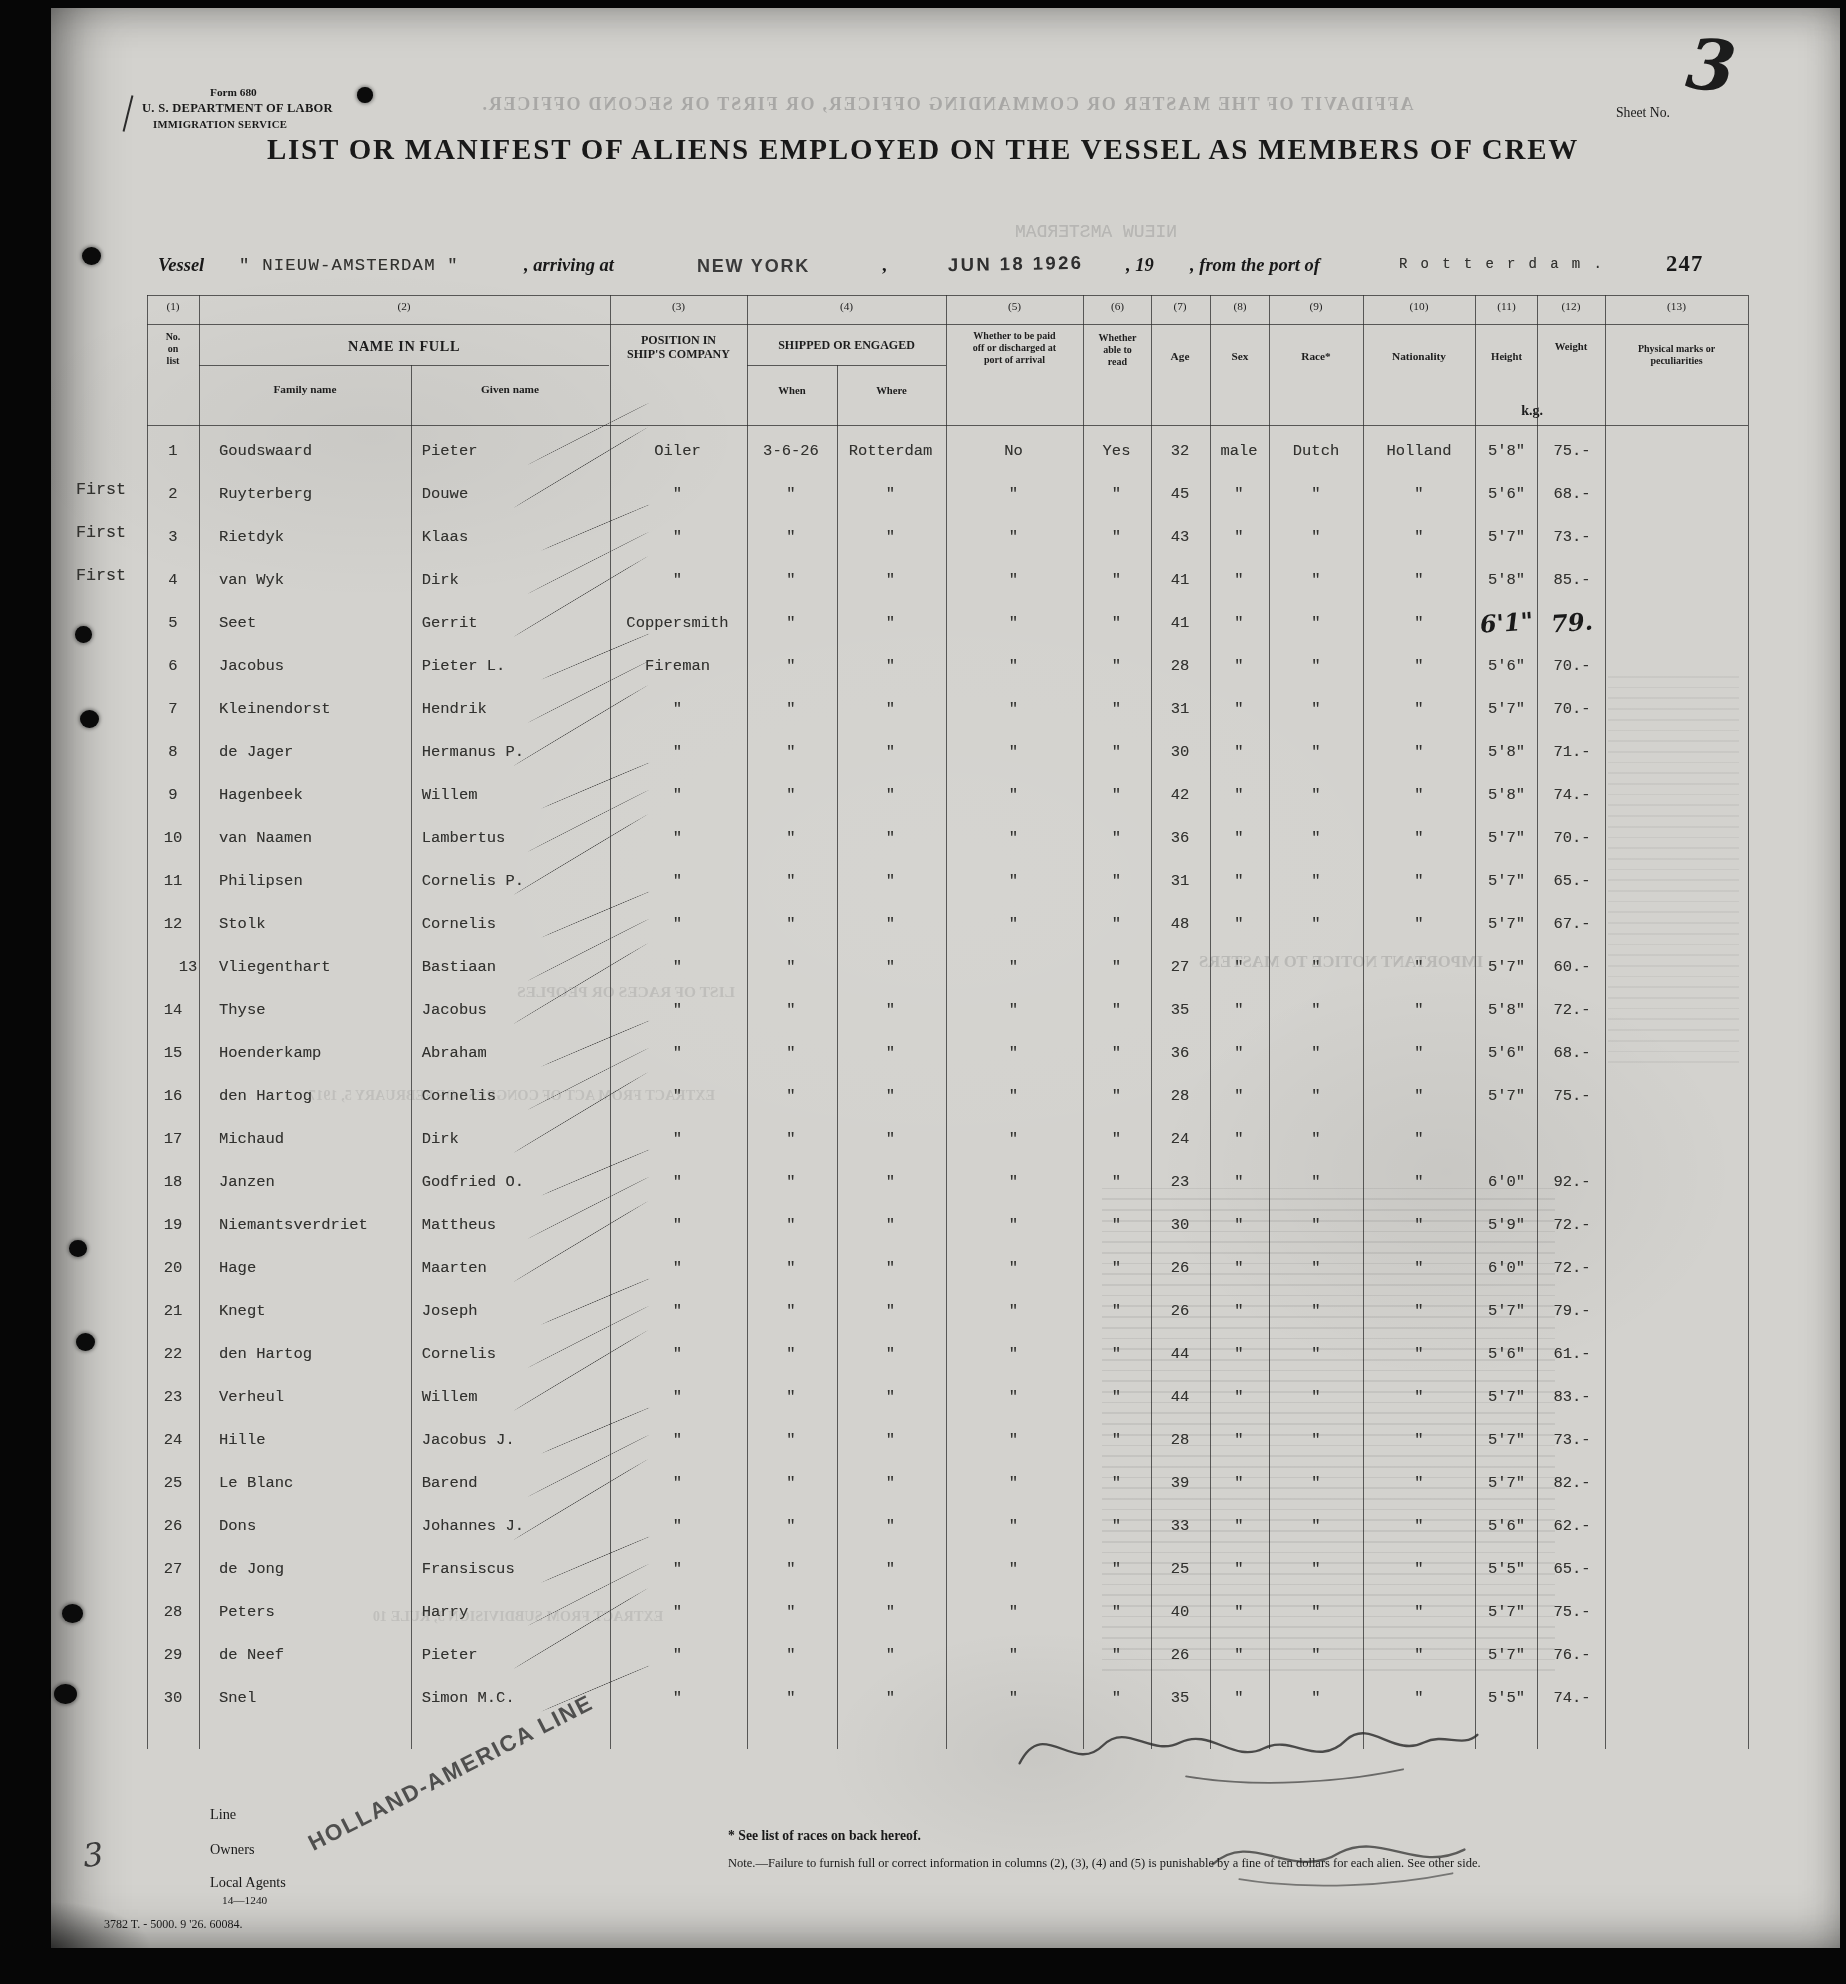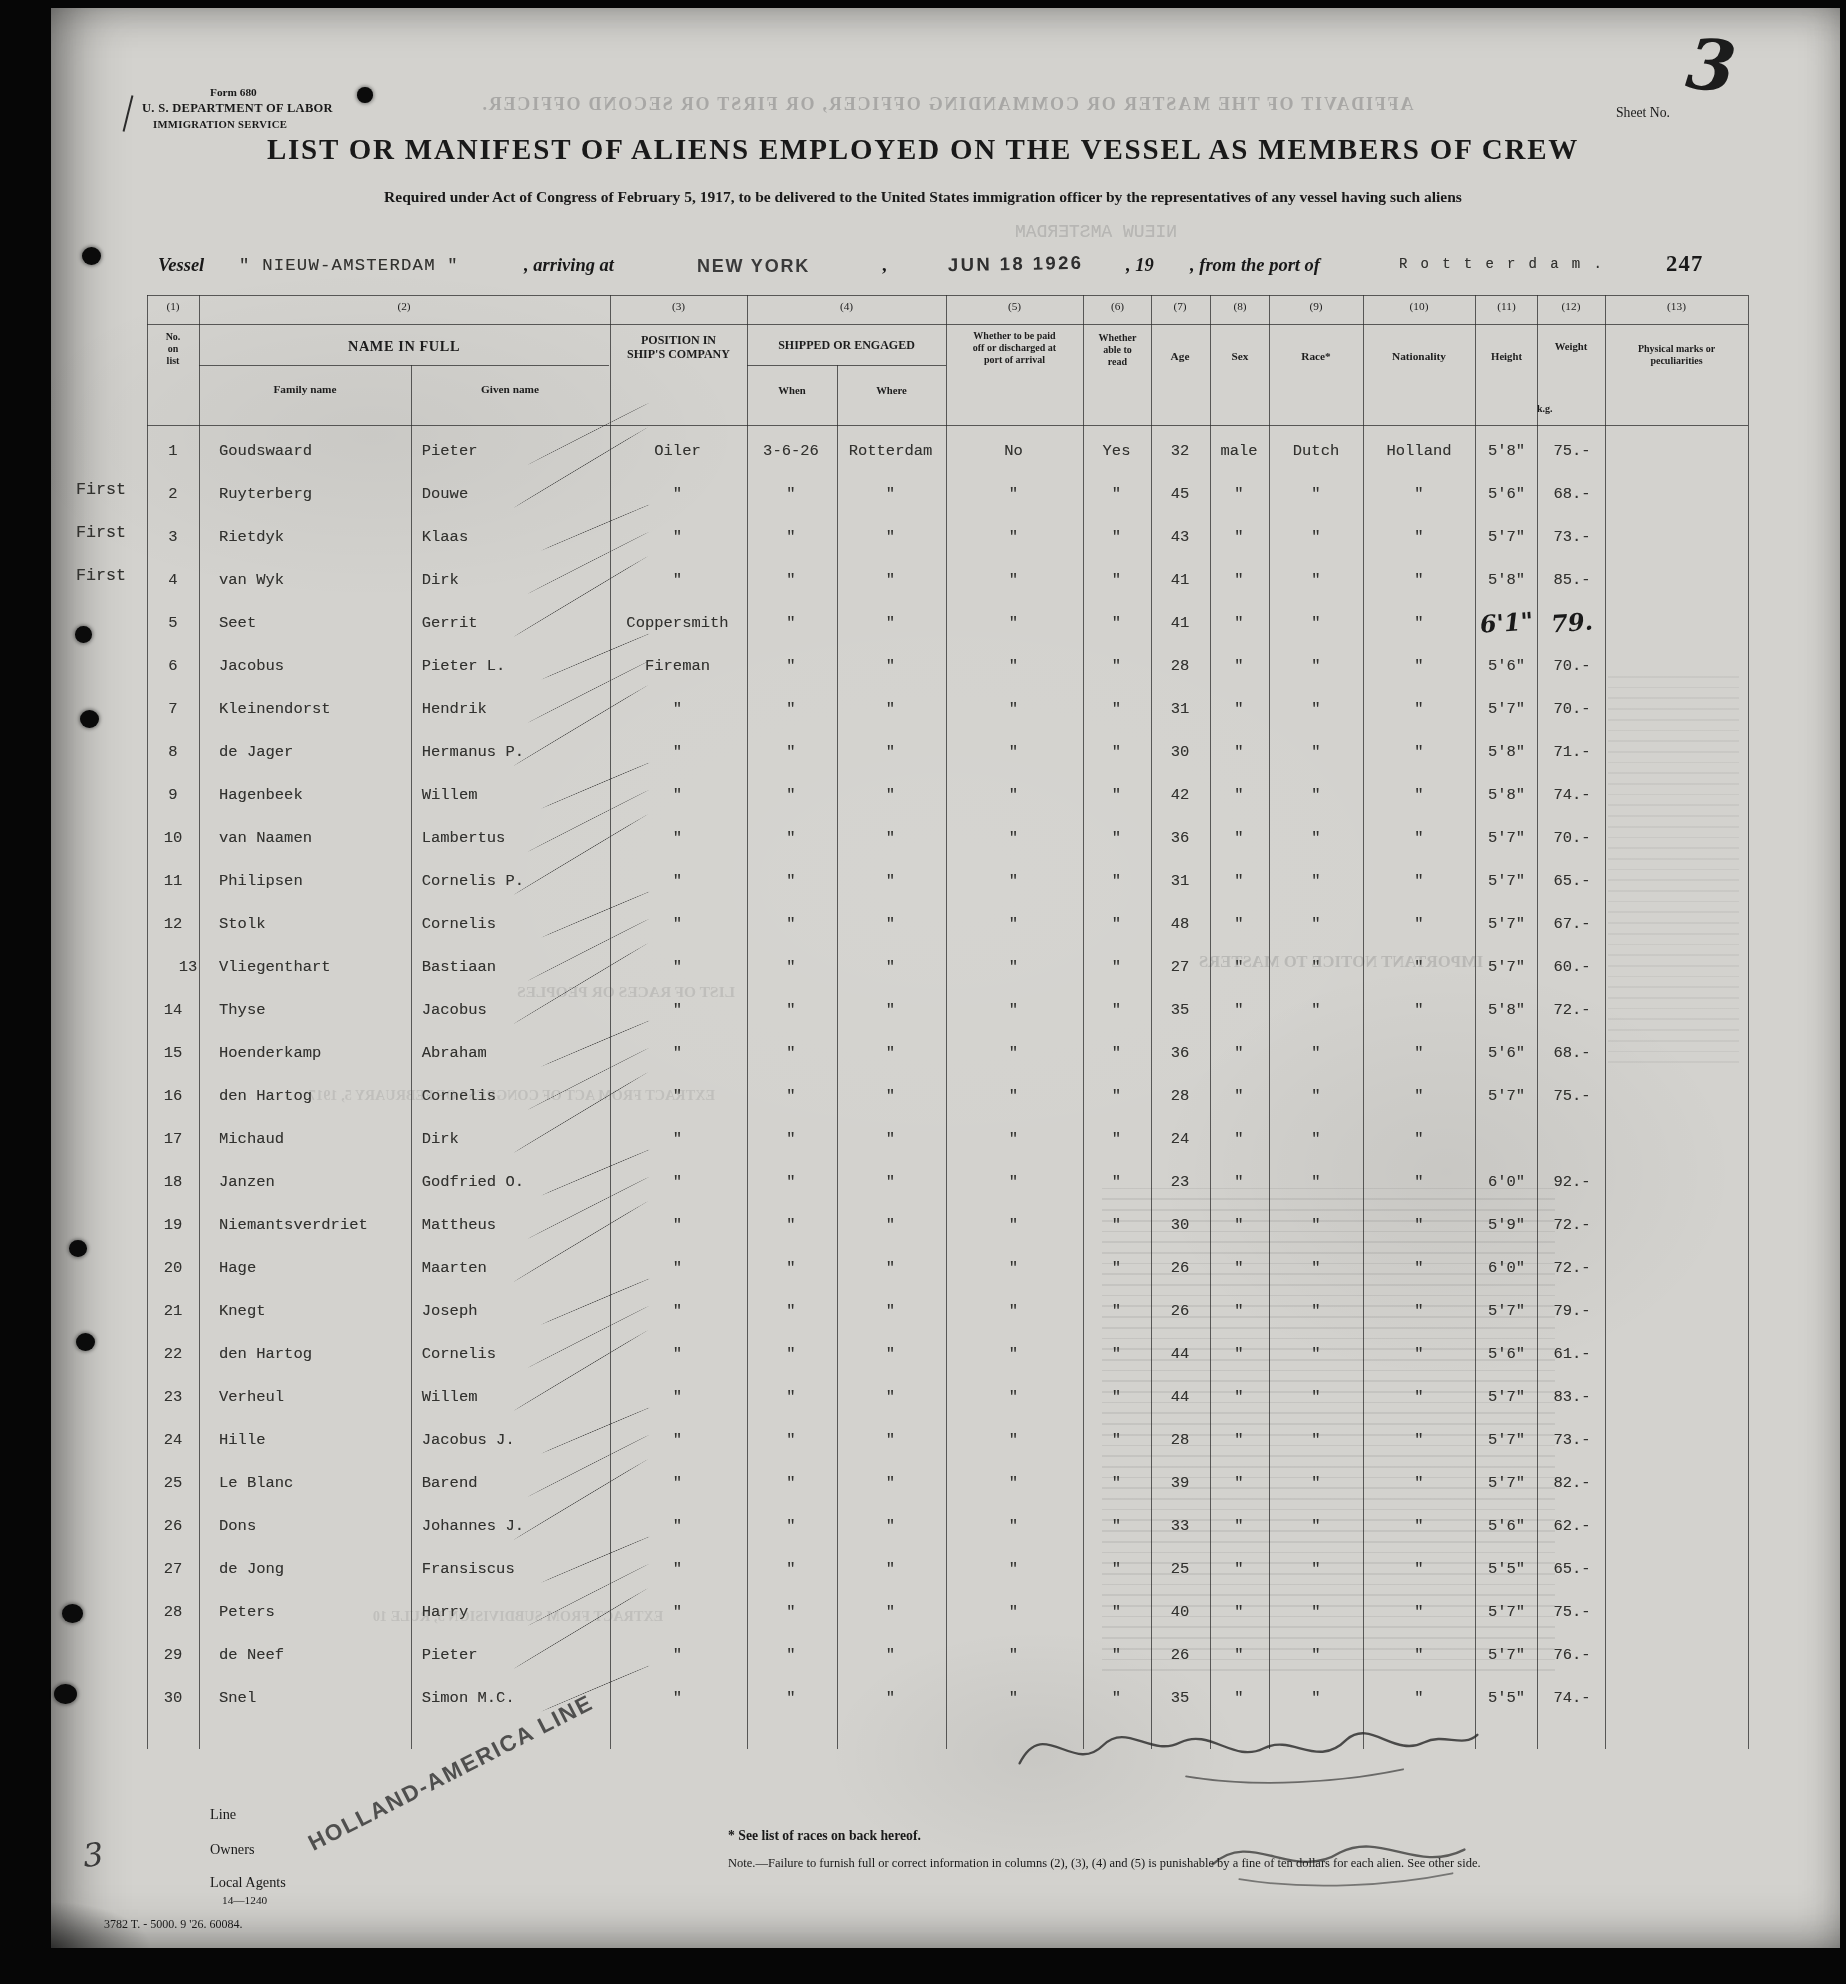--- a/index.html
+++ b/index.html
@@ -83,21 +83,20 @@
 
   <div class="abs print bold" style="left:210px;top:86px;font-size:11.3px;">Form 680</div>
   <div class="abs print bold" style="left:142px;top:101px;font-size:12.5px;letter-spacing:0.3px;">U. S. DEPARTMENT OF LABOR</div>
   <div class="abs print bold" style="left:153px;top:118px;font-size:10.7px;letter-spacing:0.3px;">IMMIGRATION SERVICE</div>
   <div class="abs" style="left:127px;top:95px;width:1.8px;height:37px;background:#2a2a2a;transform:rotate(14deg);"></div>
 
   <div class="abs print" style="left:1616px;top:105px;font-size:13.7px;">Sheet No.</div>
   <div class="abs handfont" style="left:1687px;top:24px;font-size:70px;font-weight:bold;transform:rotate(6deg);color:#1c1c1c;">3</div>
 
   <div class="abs print bold ctr" style="left:238px;top:133px;width:1370px;font-size:29px;letter-spacing:1.8px;">LIST OR MANIFEST OF ALIENS EMPLOYED ON THE VESSEL AS MEMBERS OF CREW</div>
-  <div class="abs print bold ctr" style="left:214px;top:188px;width:1418px;font-size:15.5px;">Required under Act of Congress of February 5, 1917, to be delivered to the United States immigration officer by the representatives of any vessel having such aliens</div>
 
   <div class="abs print bold ital" style="left:158px;top:255px;font-size:18.5px;">Vessel</div>
   <div class="abs typed" style="left:239px;top:256px;font-size:17.3px;letter-spacing:1.2px;">" NIEUW-AMSTERDAM "</div>
   <div class="abs print bold ital" style="left:524px;top:255px;font-size:18.5px;">, arriving at</div>
   <div class="abs stamp" style="left:697px;top:256px;font-size:18px;letter-spacing:1.8px;color:#3a3a3a;">NEW YORK</div>
   <div class="abs print bold" style="left:882px;top:255px;font-size:18.5px;">,</div>
   <div class="abs stamp" style="left:948px;top:253px;font-size:18.5px;letter-spacing:2.4px;color:#2f2f2f;transform:rotate(-1deg);">JUN 18 1926</div>
   <div class="abs print bold ital" style="left:1126px;top:255px;font-size:18.5px;">, 19</div>
   <div class="abs print bold ital" style="left:1190px;top:255px;font-size:18.5px;">, from the port of</div>
   <div class="abs typed" style="left:1399px;top:256px;font-size:14px;letter-spacing:2.4px;">R o t t e r d a m .</div>
@@ -145,21 +144,21 @@
 port of arrival</div>
     <div class="hcell" style="left:936px;width:69px;top:37px;font-size:10px;">Whether
 able to
 read</div>
     <div class="hcell" style="left:1004px;width:58px;top:55px;font-size:11.3px;">Age</div>
     <div class="hcell" style="left:1063px;width:60px;top:55px;font-size:11.3px;">Sex</div>
     <div class="hcell" style="left:1122px;width:94px;top:55px;font-size:11.3px;">Race*</div>
     <div class="hcell" style="left:1216px;width:112px;top:55px;font-size:11.3px;">Nationality</div>
     <div class="hcell" style="left:1328px;width:63px;top:55px;font-size:10.7px;">Height</div>
     <div class="hcell" style="left:1390px;width:68px;top:45px;font-size:10.7px;">Weight</div>
-    <div class="hcell" style="left:1390px;width:63px;top:108px;font-size:10px;text-align:left;">k.g.</div>
+    <div class="hcell" style="left:1333px;width:63px;top:108px;font-size:14px;text-align:right;">k.g.</div>
     <div class="hcell" style="left:1458px;width:143px;top:48px;font-size:10px;">Physical marks or
 peculiarities</div>
 
     <div class="tbody">
         <div class="trow">
           <span class="cell" style="width: 52px;">1</span>
           <span class="cell al pl34" style="width: 212px;">Goudswaard</span>
           <span class="cell al pl18" style="width: 198px;">Pieter</span>
           <span class="cell" style="width: 137px;">Oiler</span>
           <span class="cell" style="width: 90px;">3-6-26</span>

